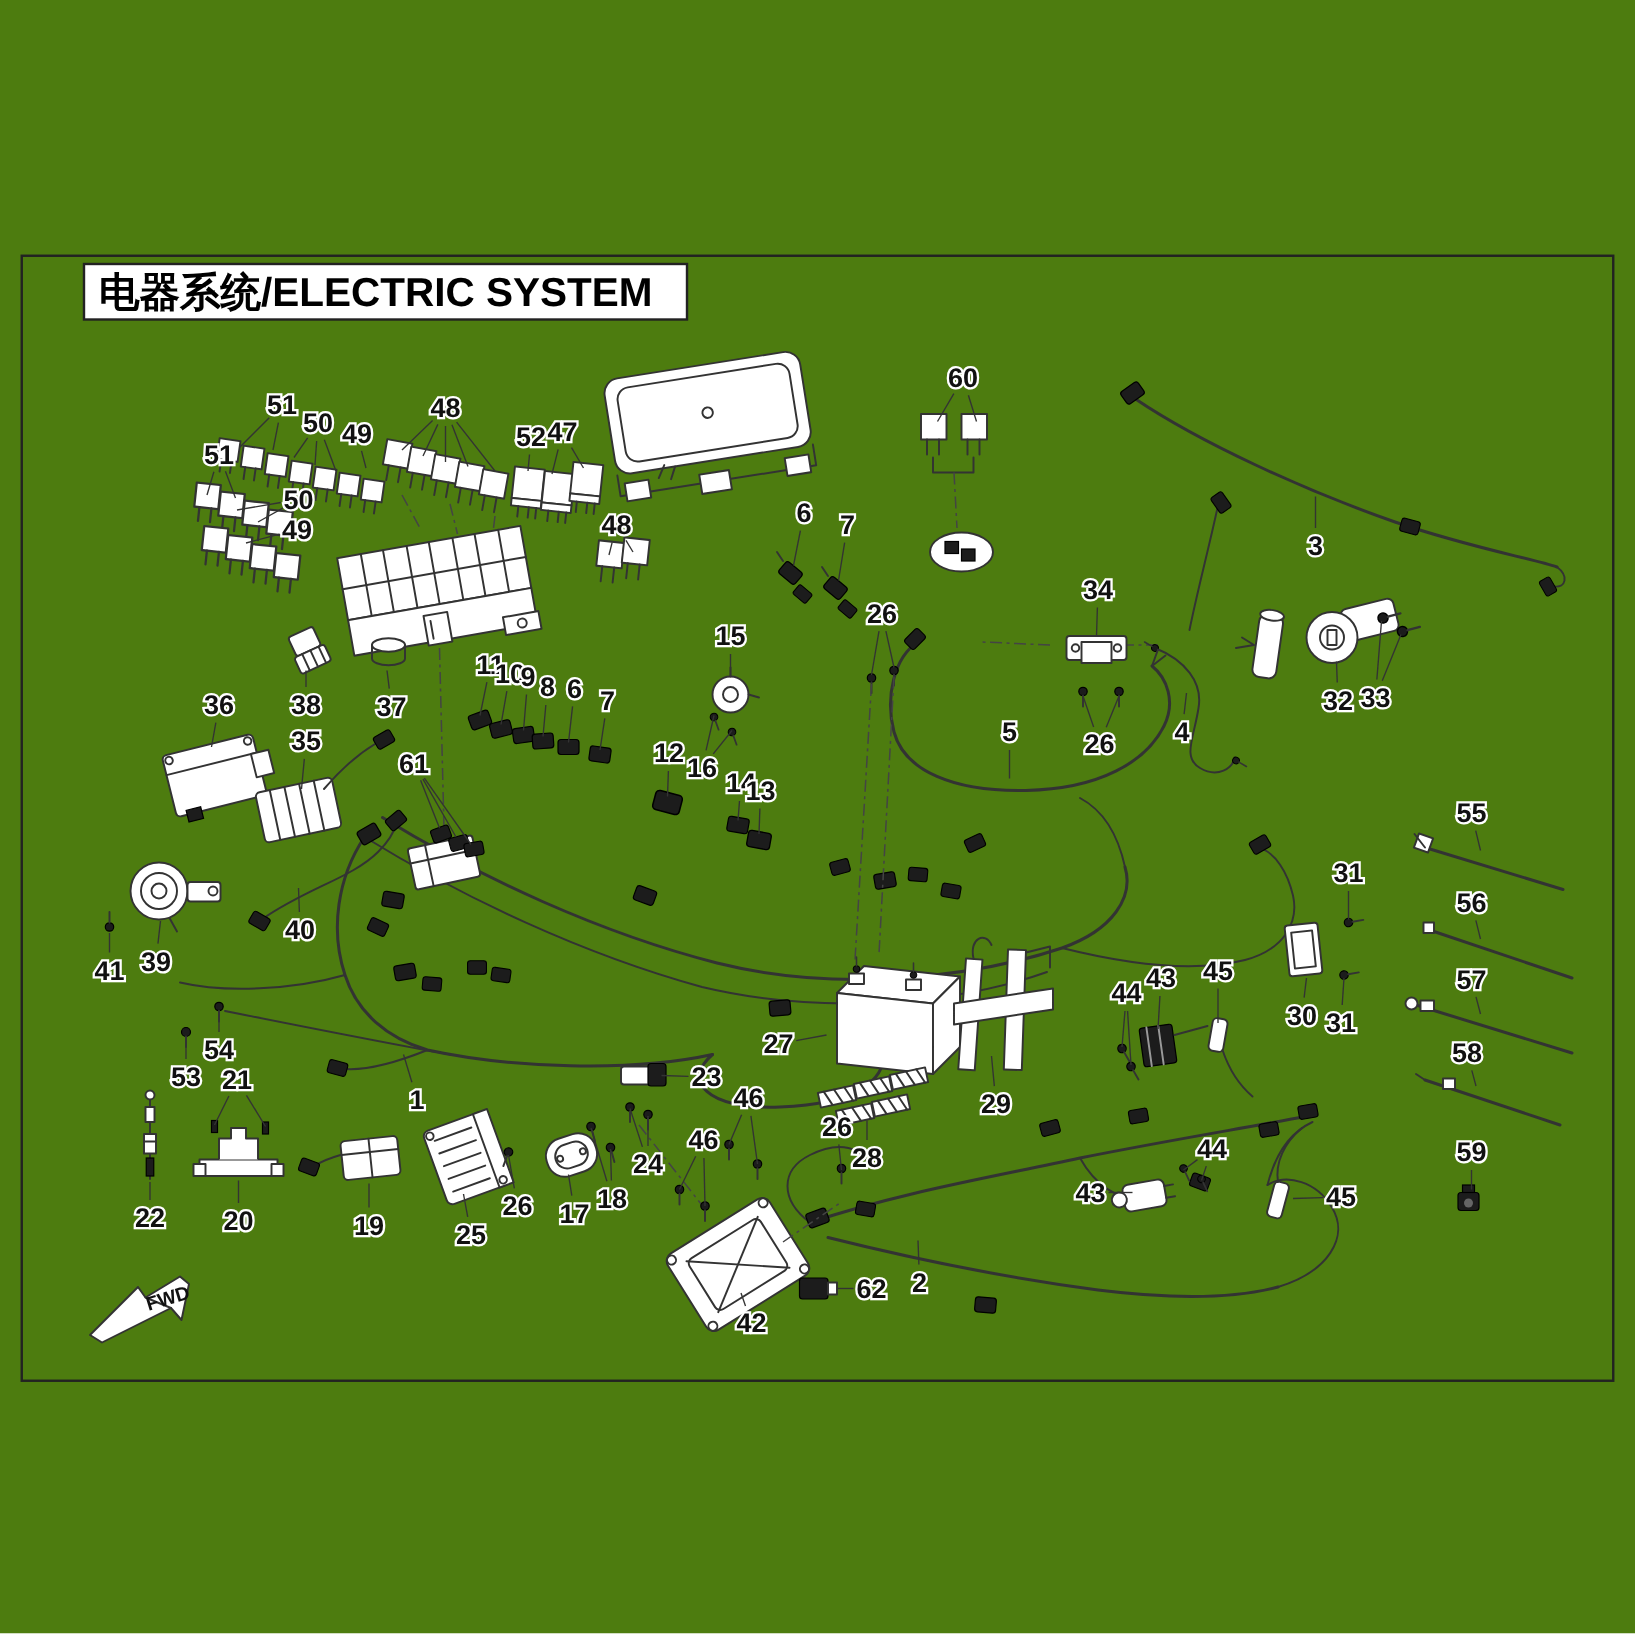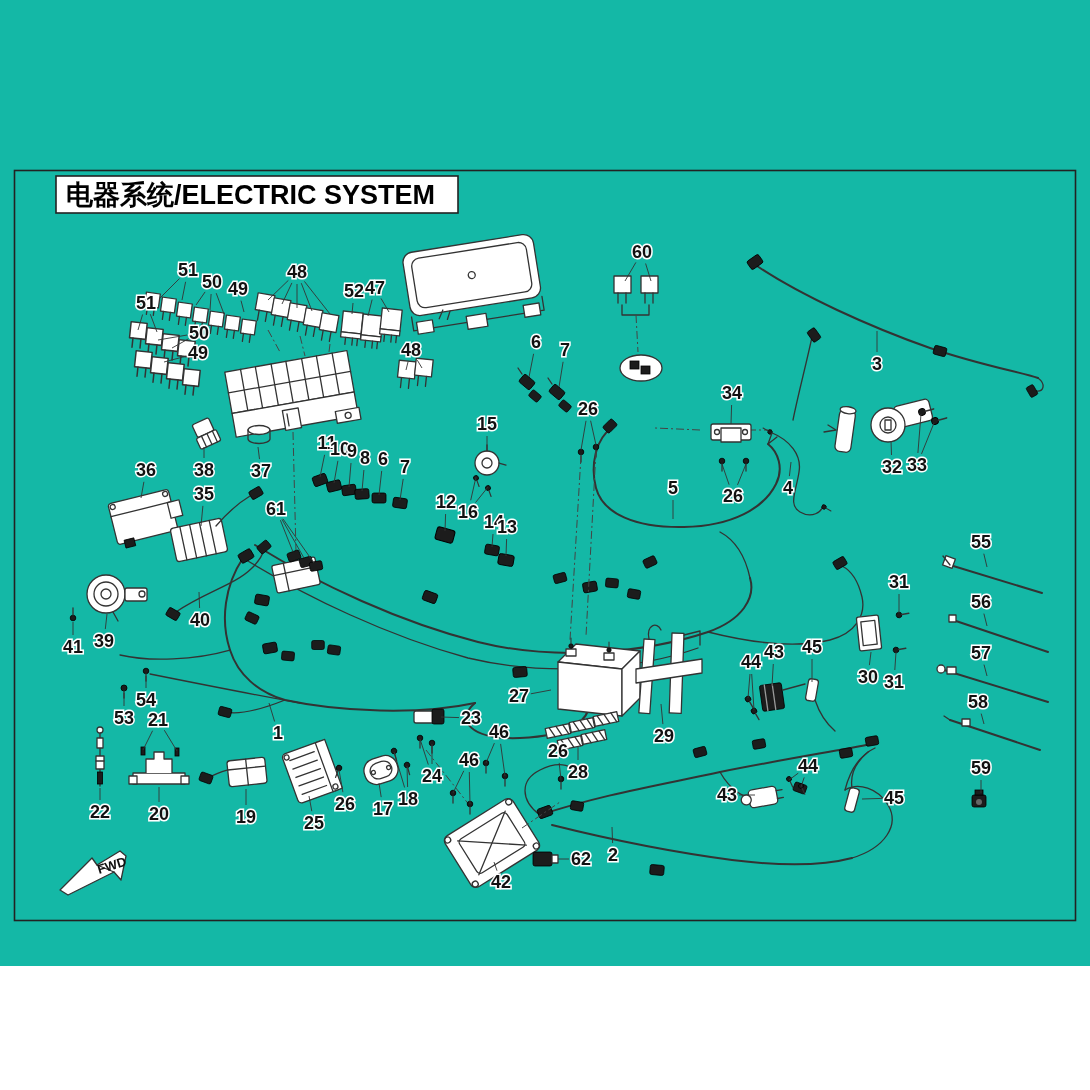--- a/index.html
+++ b/index.html
@@ -1,16 +1,16 @@
 <!DOCTYPE html>
 <html><head>
 <meta charset="utf-8">
 <style>
   html,body{margin:0;padding:0;background:#fff;}
-  .page{position:relative;width:1090px;height:966px;background:#14b8a6;overflow:hidden;
+  .page{position:relative;width:1090px;height:1089px;background:#4d7c0f;overflow:hidden;
         font-family:"Liberation Sans",sans-serif;}
   svg{position:absolute;left:0;top:0;}
   .ln{fill:none;stroke:#333;stroke-width:1.3;stroke-linecap:round;stroke-linejoin:round;}
   .ln2{fill:none;stroke:#333;stroke-width:2;stroke-linecap:round;stroke-linejoin:round;}
   .wh{fill:#fff;stroke:#333;stroke-width:1.3;stroke-linejoin:round;}
   .blk{fill:#1c1c1c;stroke:#000;stroke-width:0.8;}
   .dash{fill:none;stroke:#444;stroke-width:1;stroke-dasharray:8 3 2 3;}
   .frame{fill:none;stroke:#222;stroke-width:1.6;}
   .titlebox{fill:#fff;stroke:#222;stroke-width:1.6;}
   .title-text{font:bold 27px "Liberation Sans",sans-serif;fill:#000;}

